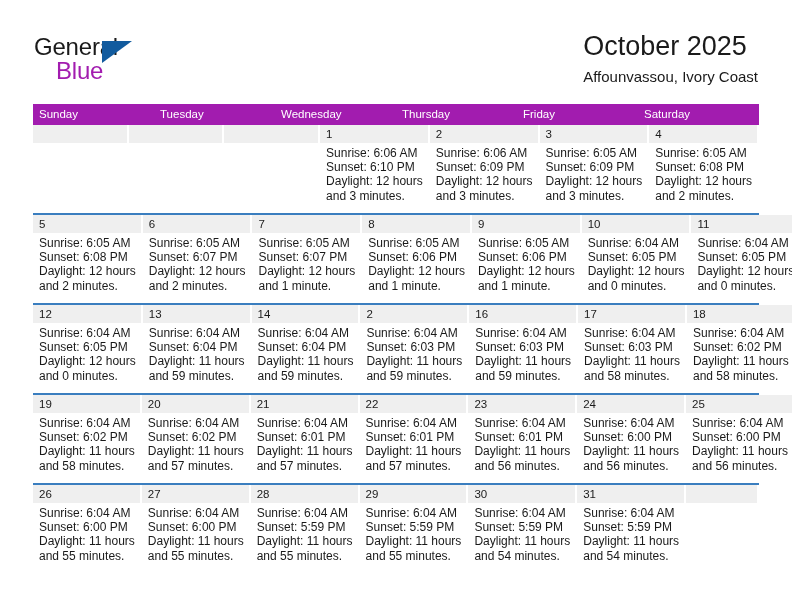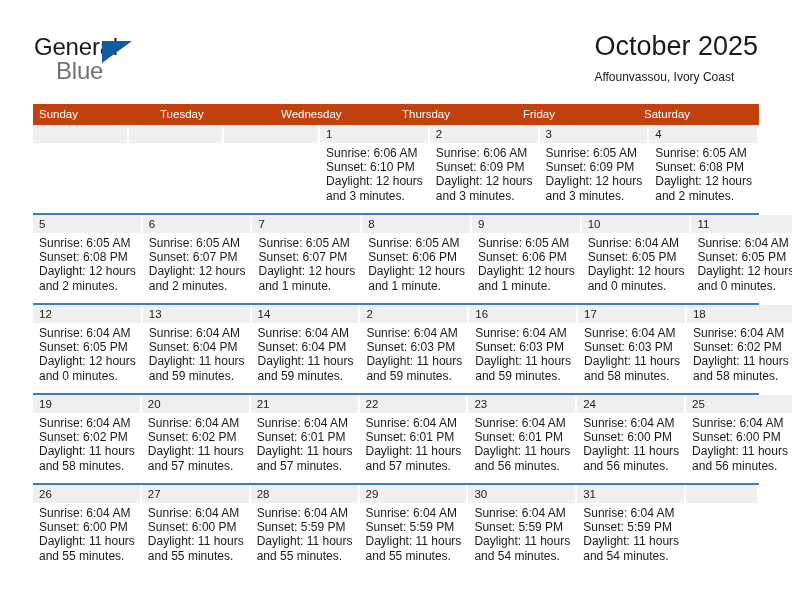--- a/index.html
+++ b/index.html
@@ -45,21 +45,21 @@
     color: #1a1a1a;
     line-height: 28px;
     font-family: "Liberation Sans", sans-serif;
   }
   .logo-blue {
     position: absolute;
     left: 22px;
     top: 24px;
     font-size: 24px;
     letter-spacing: -0.2px;
-    color: #737373;
+    color: #a21caf;
     line-height: 28px;
     font-family: "Liberation Sans", sans-serif;
   }
   .logo-tri {
     position: absolute;
     left: 68px;
     top: 8px;
     width: 0;
     height: 0;
     border-left: 30px solid #125b9e;
@@ -74,38 +74,38 @@
   }
   .cal-title {
     font-size: 27px;
     font-weight: normal;
     color: #1a1a1a;
     line-height: 32px;
     white-space: nowrap;
   }
   .cal-subtitle {
     margin-top: 6px;
-    font-size: 12px;
+    font-size: 15px;
     font-weight: normal;
     color: #1a1a1a;
     line-height: 18px;
     white-space: nowrap;
   }
 
   
   .calendar {
     position: absolute;
     left: 33px;
     top: 104px;
     width: 726px;
   }
   .weekdays {
     display: flex;
     width: 100%;
-    background: #c2410c;
+    background: #a21caf;
     height: 21px;
     align-items: flex-end;
   }
   .weekday {
     flex: 1 1 0;
     color: #ffffff;
     font-size: 11.5px;
     line-height: 21px;
     padding-left: 6px;
     box-sizing: border-box;

